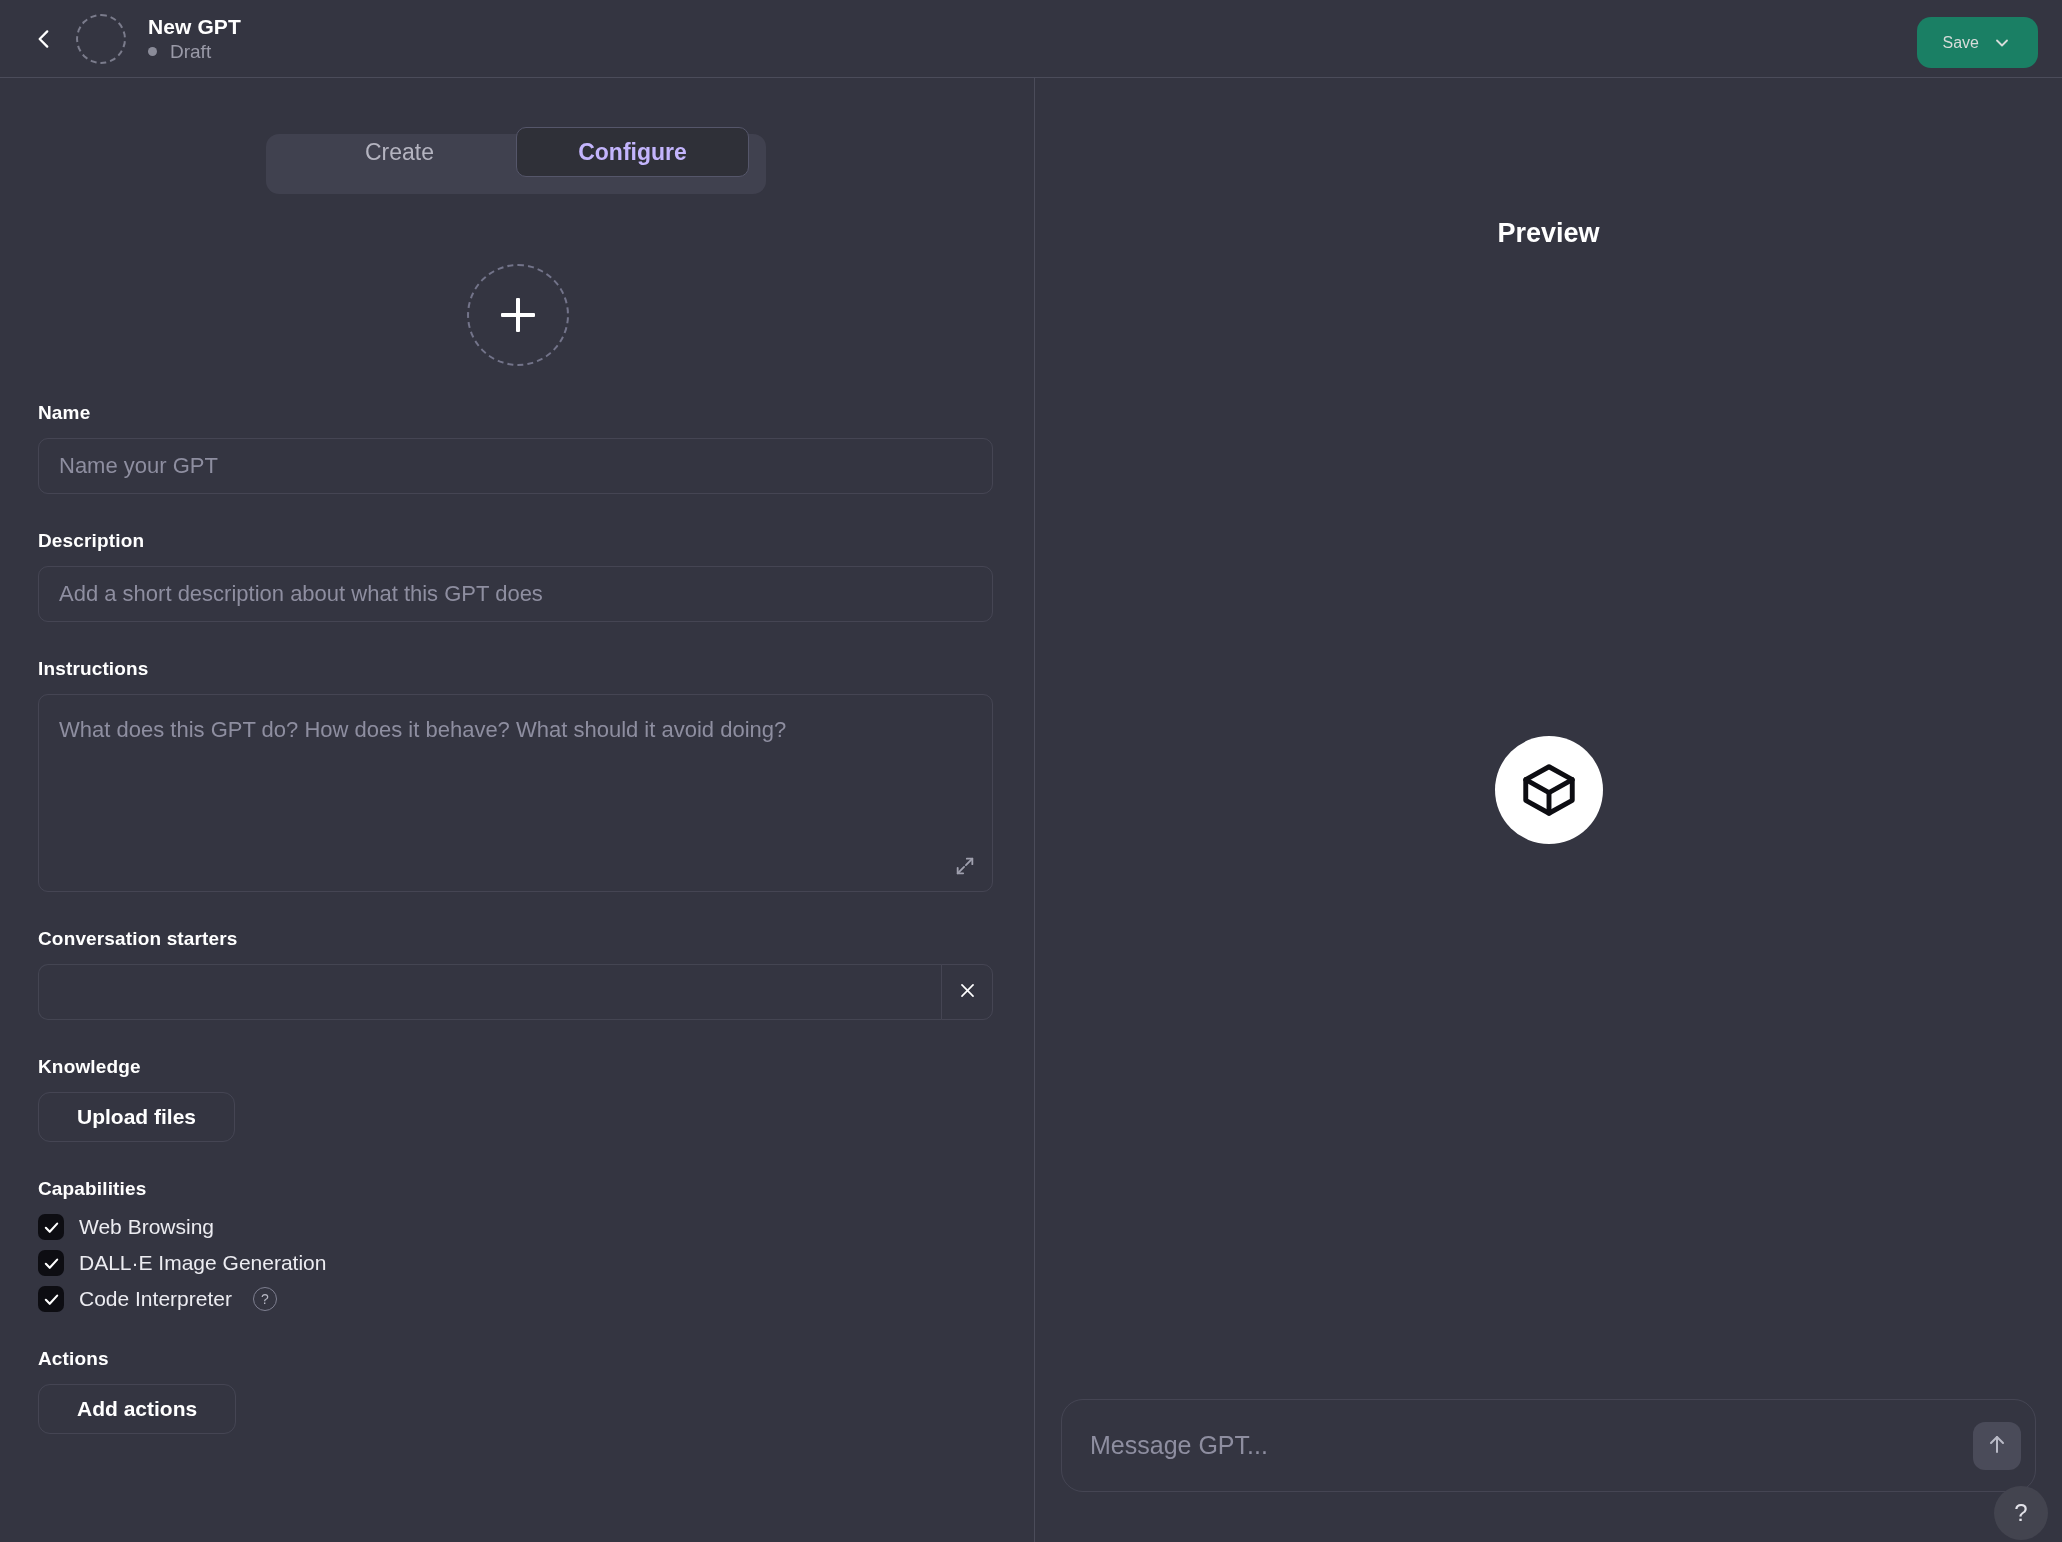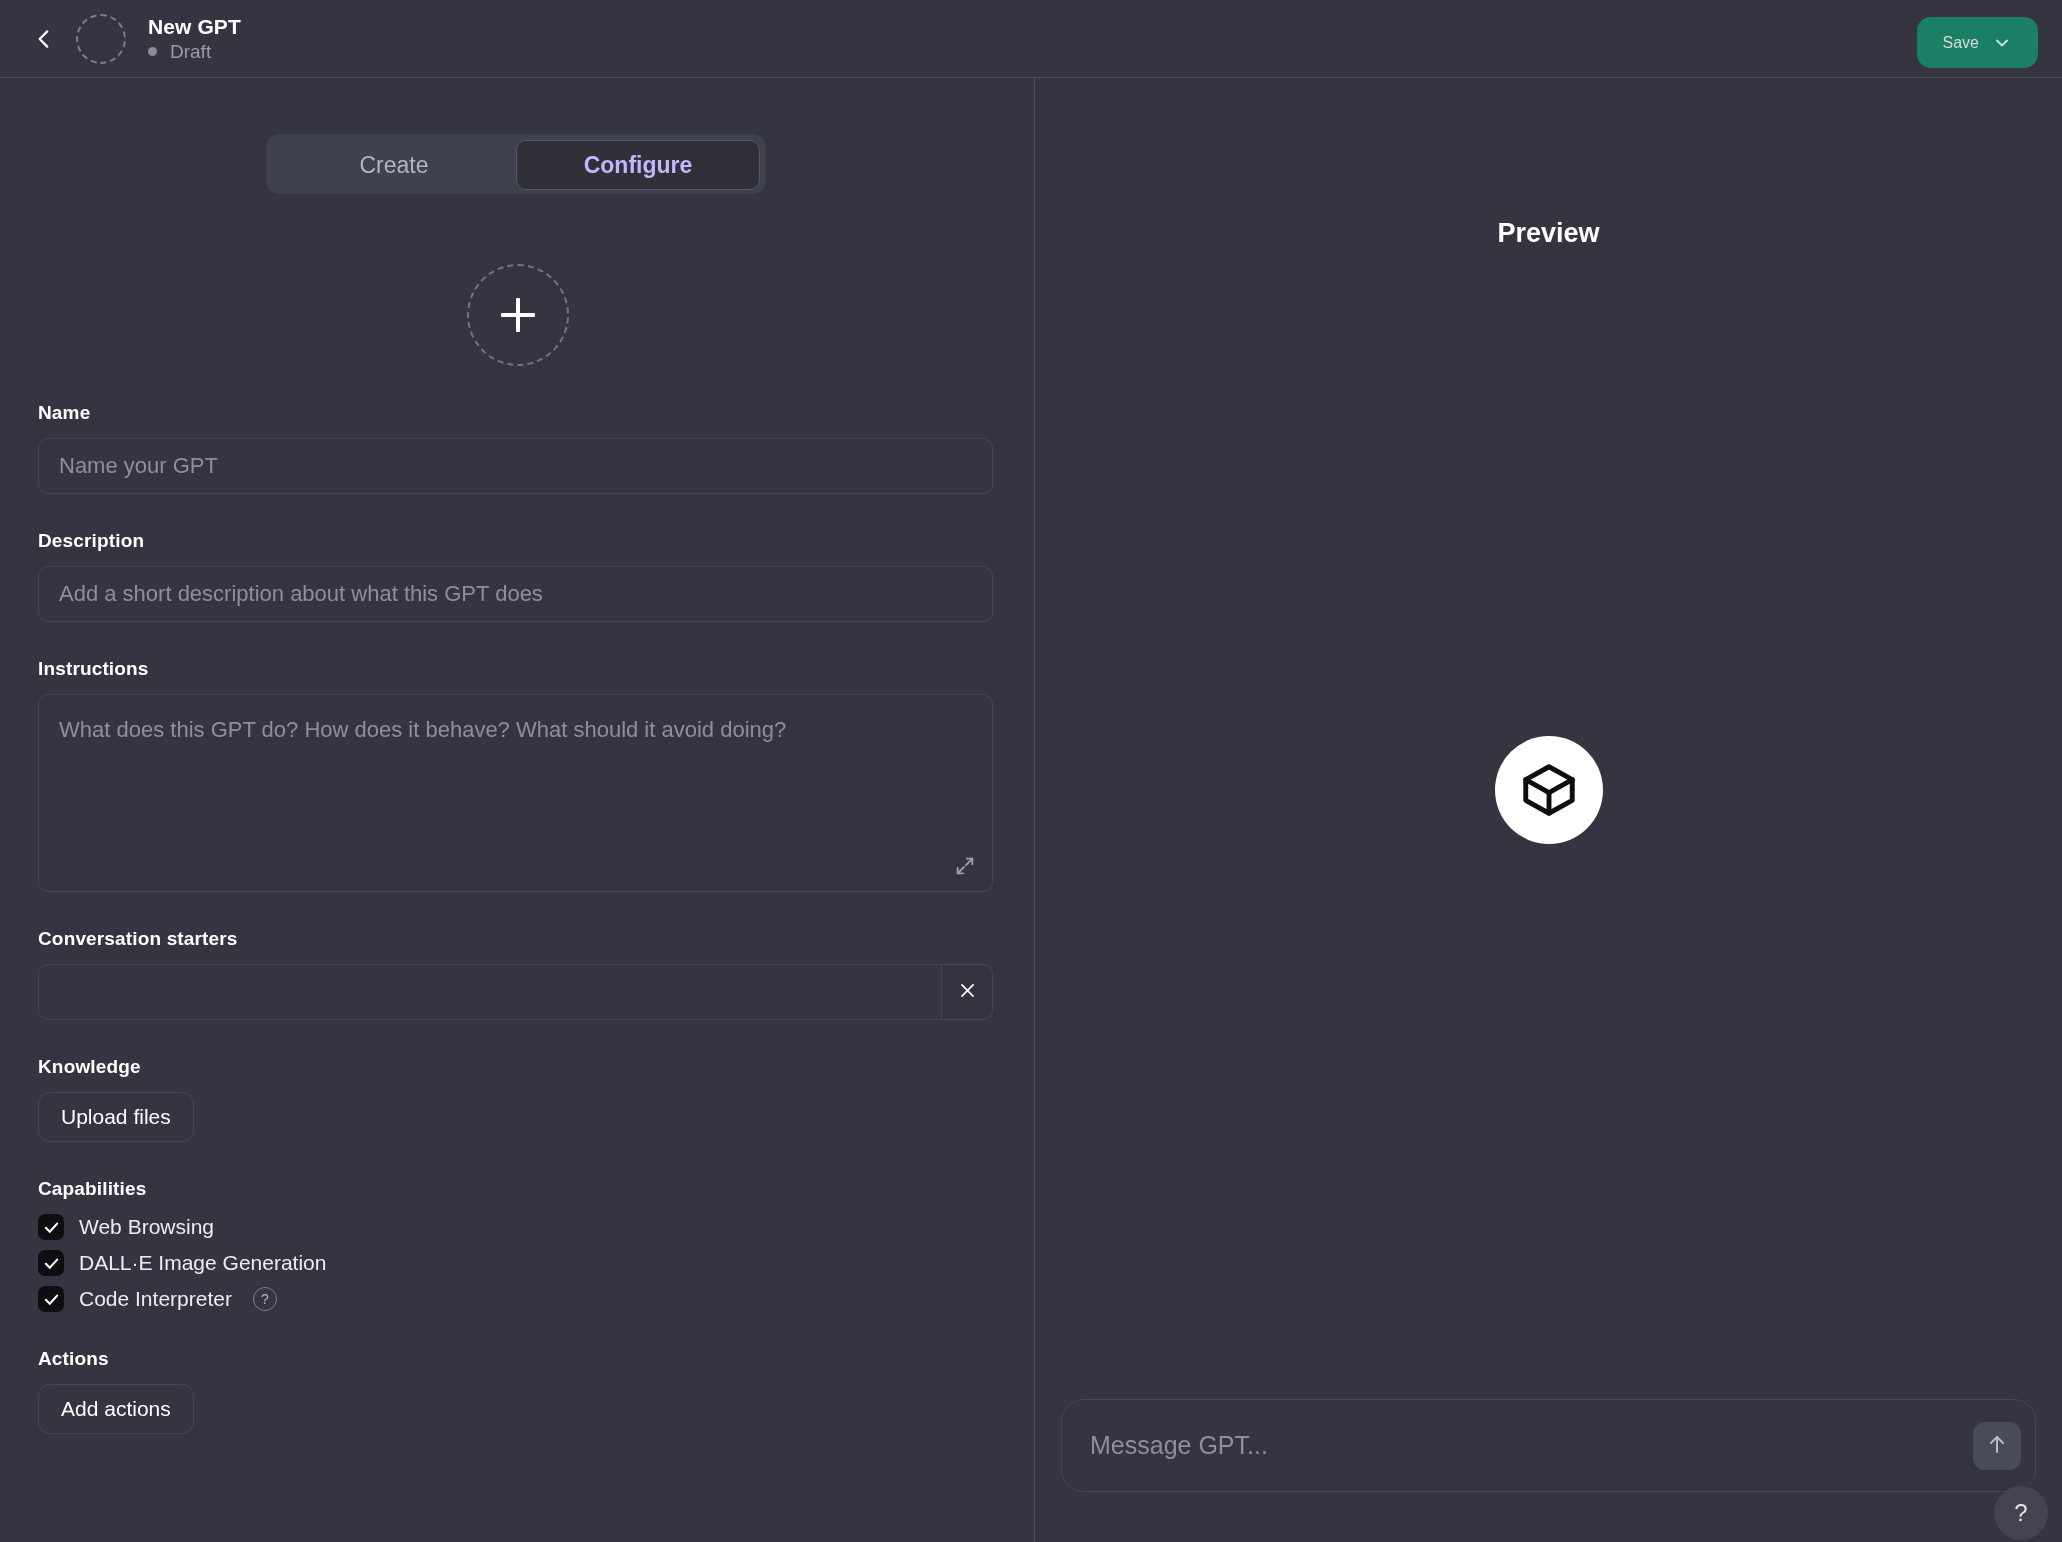--- a/index.html
+++ b/index.html
@@ -75,22 +75,22 @@
     overflow:hidden;
   }
   .right-pane{flex:1 1 auto;position:relative;height:1464px;}
 
   
   .tabs{
     position:absolute;left:266px;top:56px;
     width:500px;height:60px;
     background:var(--tabs-bg);
     border-radius:13px;
-    display:flex;align-items:flex-start;
-    padding:6px;
+    display:flex;align-items:flex-end;
+    padding:17px;
   }
   .tab{
     flex:1 1 50%;height:50px;border-radius:10px;
     display:flex;align-items:center;justify-content:center;
     font-size:23px;cursor:pointer;border:1px solid transparent;
     font-family:"Liberation Sans", sans-serif;
   }
   .tab.inactive{color:#b4b4c0;background:transparent;}
   .tab.active{color:#c4b5fd;font-weight:700;background:var(--tab-active-bg);border-color:#55566a;}
 
@@ -162,23 +162,24 @@
     border:1px solid var(--border-soft);
     border-radius:0 10px 10px 0;
     display:flex;align-items:center;justify-content:center;
     cursor:pointer;color:#fff;
   }
 
   .plain-btn{
     background:transparent;color:#fff;
     border:1px solid var(--border-soft);
     border-radius:12px;
-    height:50px;padding:0 22px;
+    height:50px;padding:0 38px;
     font-size:21px;cursor:pointer;
     font-family:"Liberation Sans", sans-serif;
+    font-weight:bold;
   }
 
   
   .cap-list{margin-top:12px;display:flex;flex-direction:column;gap:10px;}
   .cap-row{display:flex;align-items:center;gap:15px;cursor:pointer;}
   .cbox{
     width:26px;height:26px;border-radius:7px;
     background:var(--black);
     display:flex;align-items:center;justify-content:center;
     flex:0 0 auto;

